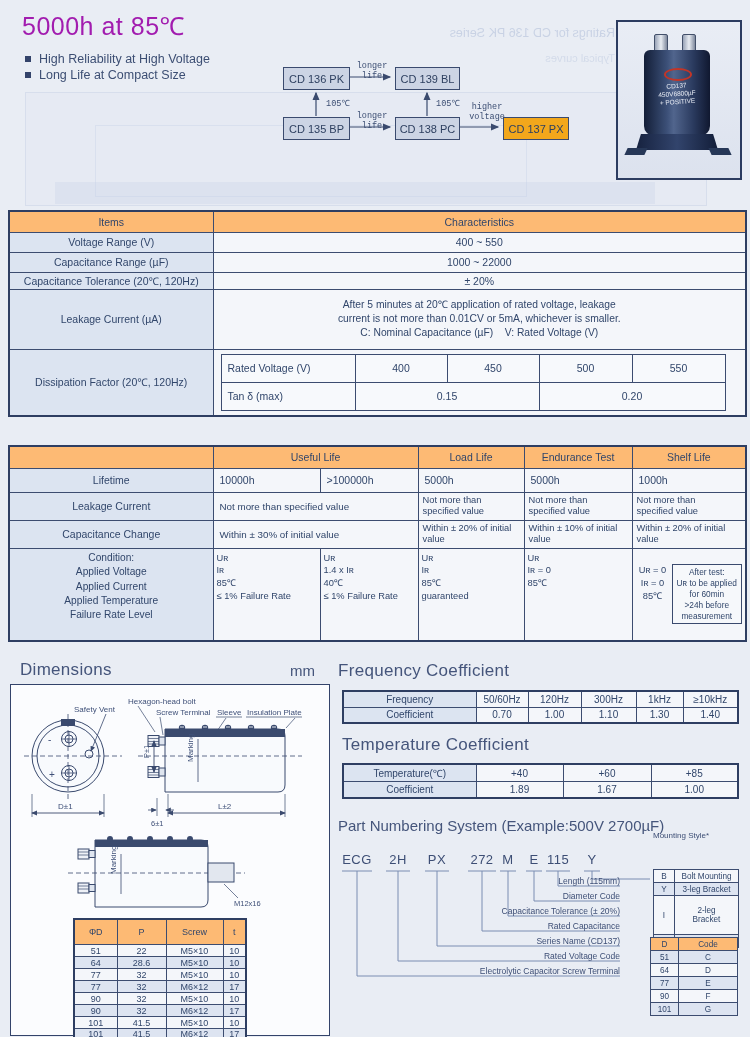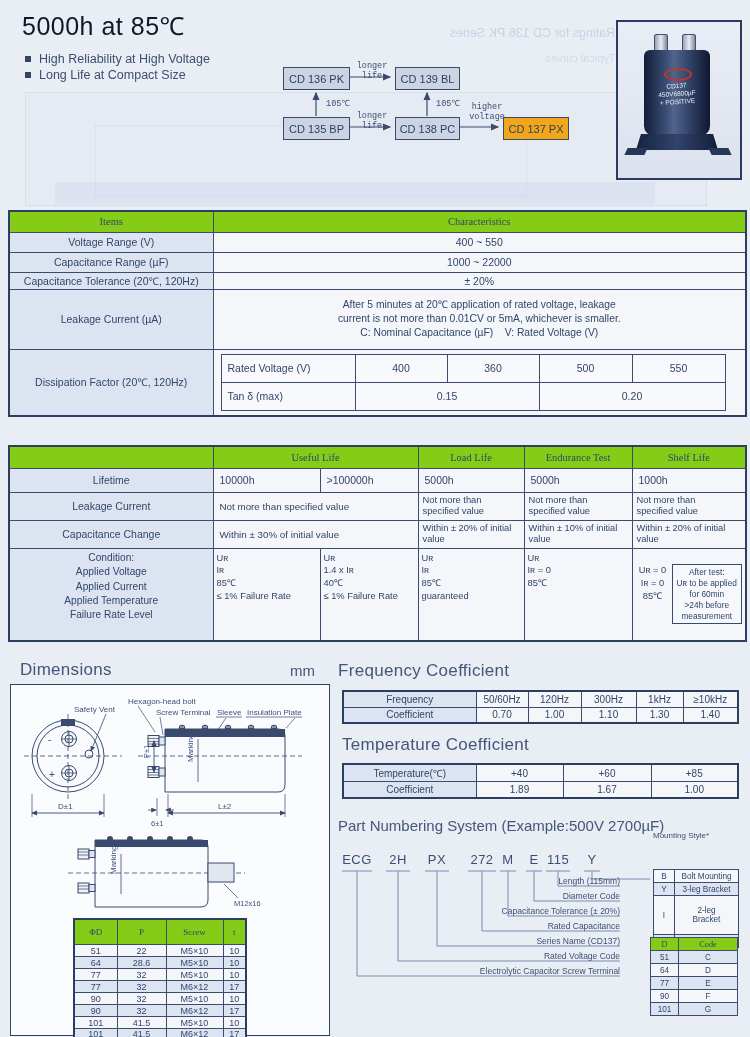--- a/index.html
+++ b/index.html
@@ -1,38 +1,38 @@
 <!DOCTYPE html>
 <html><head>
 <meta charset="utf-8">
 <style>
   html,body{margin:0;padding:0;background:#c8cfdc;}
   .page{position:relative;width:750px;height:1037px;background:#e9edf4;overflow:hidden;
         font-family:"Liberation Sans",sans-serif;color:#31466b;}
   
   .abs{position:absolute;}
   .ml{white-space:pre-line;}
-  .h1{font-size:25px;color:#0f172a;letter-spacing:.5px;}
+  .h1{font-size:25px;color:#a21caf;letter-spacing:.5px;}
   .h2{font-size:17px;color:#45557b;letter-spacing:.3px;}
   .h3{font-size:15px;color:#45557b;}
   .bullet-line{font-size:12.5px;color:#3c4e73;display:flex;align-items:center;gap:8px;}
   .sq{width:6px;height:6px;background:#33436a;display:inline-block;}
   
   .bleed{position:absolute;z-index:0;pointer-events:none;}
   .mirror{transform:scaleX(-1);color:#aab9d6;}
   
   .fbox{position:absolute;z-index:2;border:1.5px solid #3a4a6e;background:#ccd4e4;
         font-size:11px;color:#2e4060;display:flex;align-items:center;justify-content:center;}
   .fbox.orange{background:#f2a71b;}
   .flabel{position:absolute;z-index:2;font-size:8.5px;color:#3c4e73;text-align:center;line-height:1.2;font-family:Liberation Mono, monospace;}
   
   table.t{position:absolute;z-index:2;border-collapse:collapse;table-layout:fixed;border:2px solid #2e3e62;}
   table.t td{border:1px solid #3c4c70;font-size:10.5px;text-align:center;vertical-align:middle;
              padding:1px 3px;color:#31466b;overflow:hidden;}
-  .thead{background:#84cc16;font-family:Liberation Serif, serif;}
+  .thead{background:#fdba74;}
   .tlabel{background:#dce4f1;}
   .tcell{background:#f4f6fa;}
   .alt{background:#dde4f1;}
   .tl{text-align:left !important;padding-left:6px !important;}
   .sm{font-size:9.3px !important;text-align:left !important;padding:2px 4px !important;
       line-height:1.25;white-space:pre-line;vertical-align:top !important;}
   .cond{vertical-align:top !important;text-align:left !important;font-size:9.3px !important;
         padding:3px 3px !important;line-height:1.35;white-space:pre-line;}
   .condlab{vertical-align:top !important;font-size:10.2px !important;white-space:pre-line;line-height:1.4;padding-top:2px !important;} .specrows tr{height:20px;}
   table.inner{border-collapse:collapse;table-layout:fixed;margin-left:7px;border:1.5px solid #2e3e62;}
@@ -142,21 +142,21 @@
                 <col style="width:134px">
                 <col style="width:92px">
                 <col style="width:92px">
                 <col style="width:93px">
                 <col style="width:93px">
               </colgroup>
           <tbody>
                 <tr>
             <td class="tl">Rated Voltage (V)</td>
             <td>400</td>
-            <td>360</td>
+            <td>450</td>
             <td>500</td>
             <td>550</td>
           </tr>
           <tr>
             <td class="tl">Tan δ (max)</td>
             <td colspan="2">0.15</td>
             <td colspan="2">0.20</td>
           </tr>
         </tbody>
             </table>

